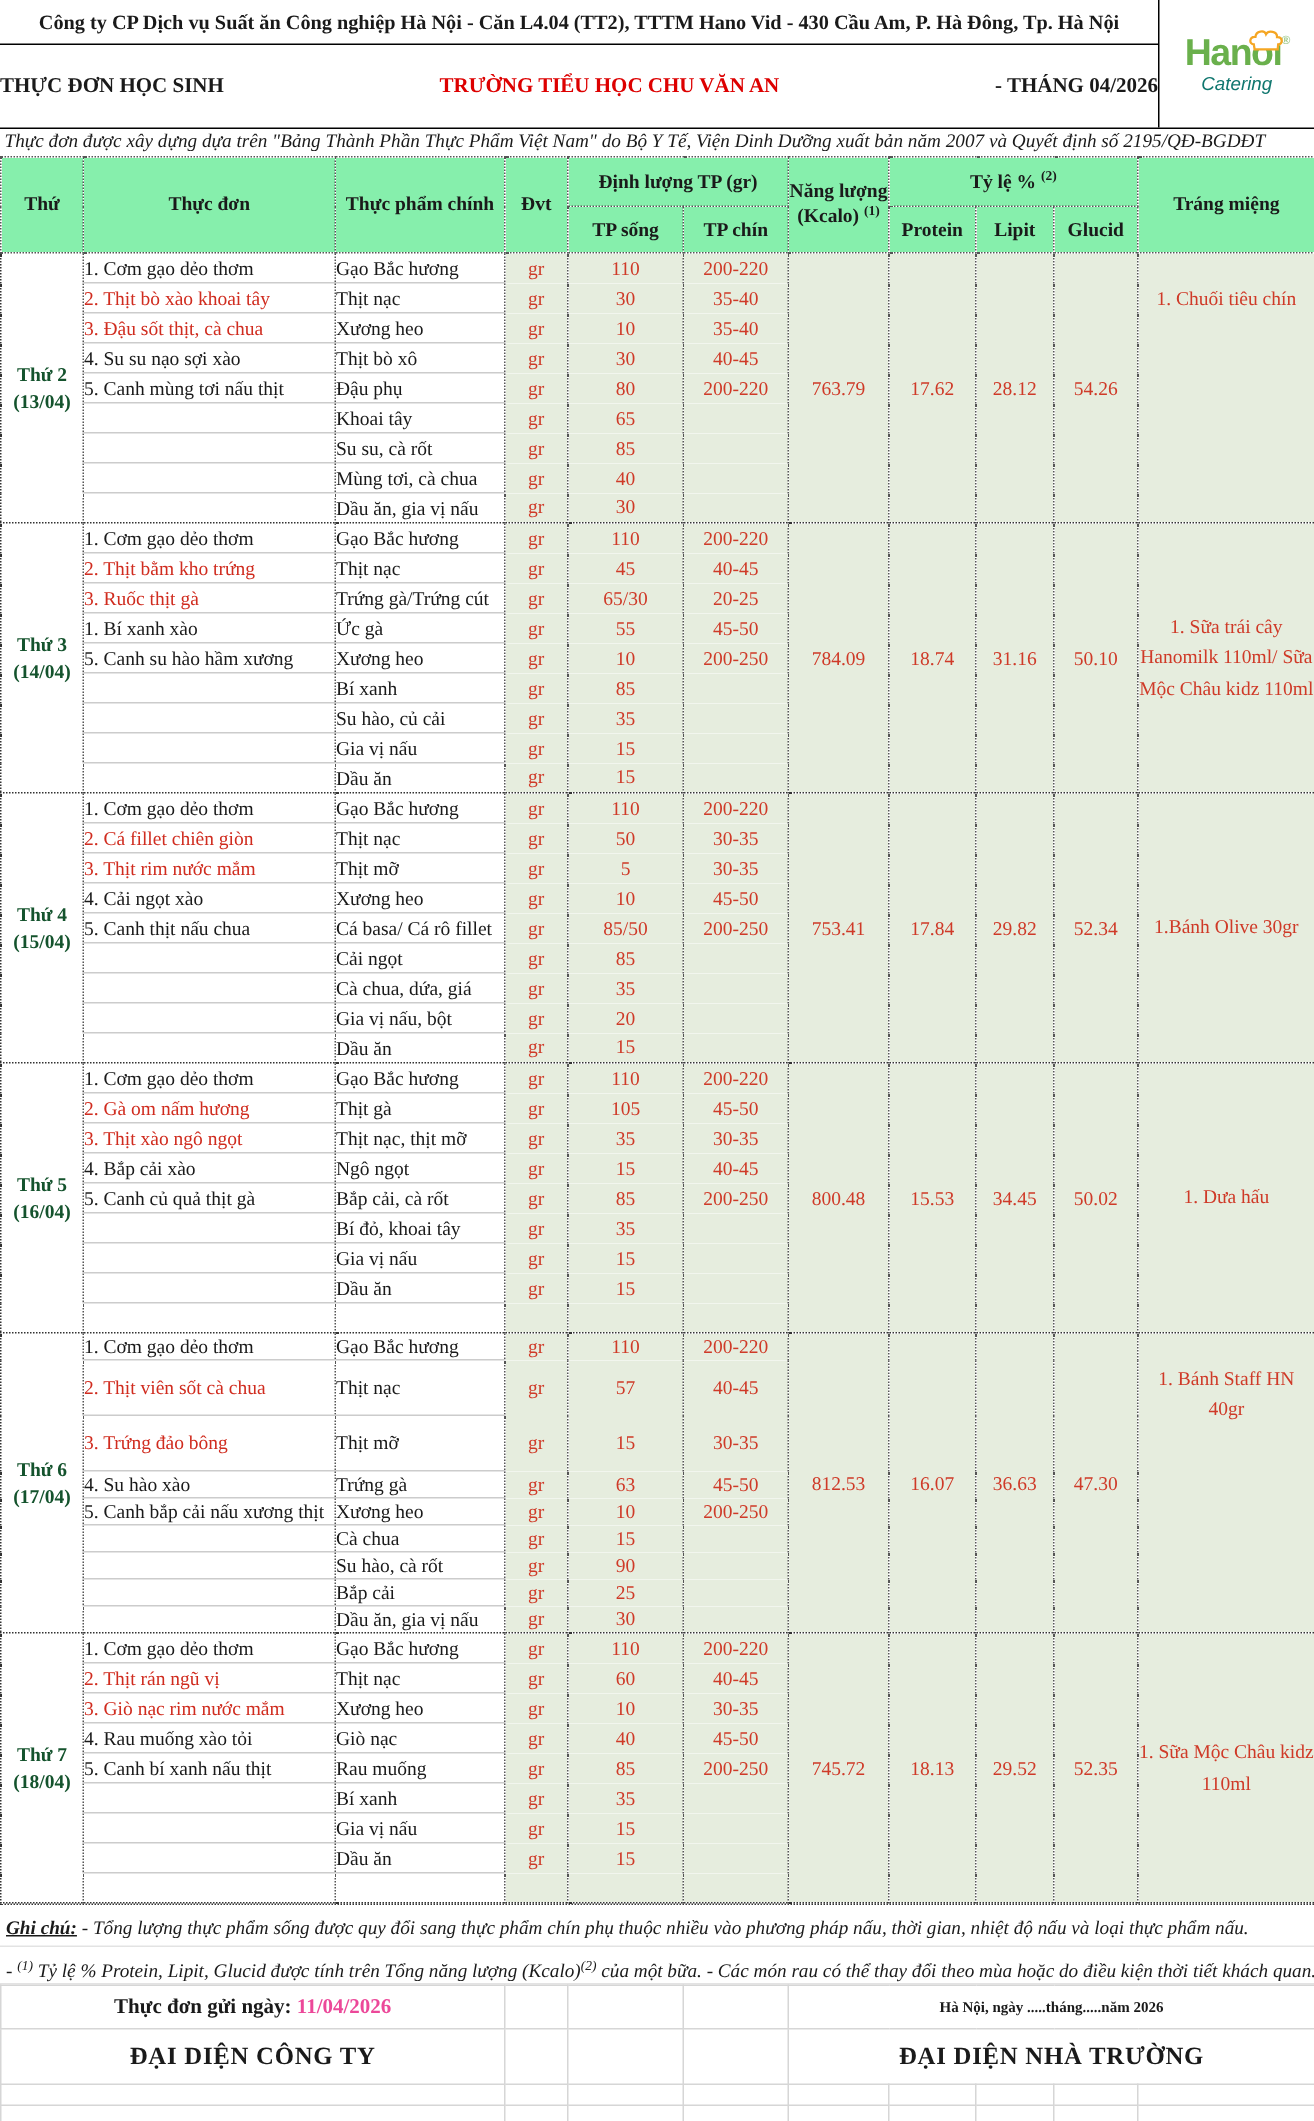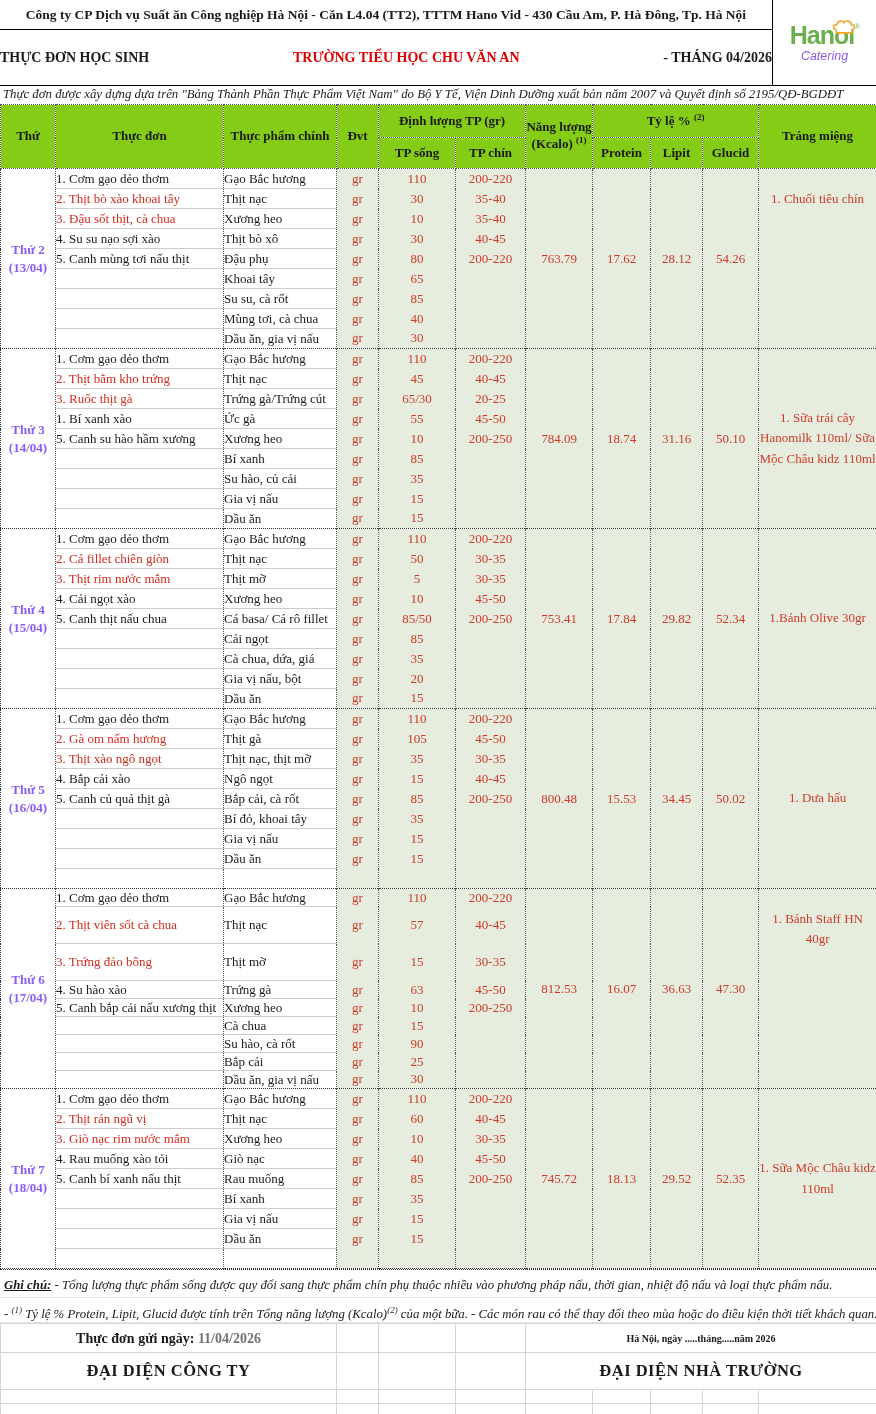--- a/index.html
+++ b/index.html
@@ -12,55 +12,55 @@
   
   .hdr { display:flex; border-bottom:1px solid #000; }
   .hdr-left { flex:1; border-right:1px solid #000; }
   .company { height:30px; line-height:30px; text-align:center; font-weight:bold; font-size:13.5px; border-bottom:1px solid #000; white-space:nowrap; overflow:hidden; }
   .titlebar { height:55px; display:flex; align-items:center; justify-content:space-between; font-weight:bold; font-size:14px; white-space:nowrap; }
   .titlebar .red-school { color:#dd0000; }
   .hdr-logo { width:103px; display:flex; flex-direction:column; align-items:center; justify-content:center; position:relative; }
   .logo-word { font-family:"Liberation Sans","DejaVu Sans",sans-serif; font-weight:bold; font-size:25px; color:#6ab04c; letter-spacing:-1px; line-height:1; position:relative; }
   .logo-word .rmark { font-size:8px; vertical-align:top; color:#9ec98a; }
   .logo-hat { position:absolute; top:-4px; right:2px; width:26px; height:18px; }
-  .logo-sub { font-family:"Liberation Sans","DejaVu Sans",sans-serif; font-size:12.5px; color:#8b5cf6; font-style:italic; margin-top:1px; }
+  .logo-sub { font-family:"Liberation Sans","DejaVu Sans",sans-serif; font-size:12.5px; color:#0f766e; font-style:italic; margin-top:1px; }
   .subtitle { height:18px; line-height:17px; font-style:italic; font-size:12.8px; white-space:nowrap; overflow:hidden; padding-left:3px; }
   
   table.menu { border-collapse:collapse; table-layout:fixed; width:876px; border:1.5px dotted #333; }
   table.menu th, table.menu td { overflow:hidden; padding:0; font-size:13px; }
-  thead th { border:1px dotted #555; font-weight:bold; text-align:center; font-size:13.5px; line-height:1.15; background:#84cc16; }
+  thead th { border:1px dotted #555; font-weight:bold; text-align:center; font-size:13.5px; line-height:1.15; background:#86efac; }
   thead tr.h1 { height:33px; } thead tr.h2 { height:31px; }
   thead { border-bottom:1.5px dotted #333; }
   tbody.day-block { border-top:1.5px dotted #333; }
   tbody.day-block tr { height:20px; }
   tbody.day-block tr.tall { height:37px;margin-left:28px; }
   tbody.b6 tr { height:18px; }
   tbody.b6 tr.tall { height:37px; }
-  .c-day { border-right:1px dotted #555; text-align:center; font-weight:bold; color:#8b5cf6; font-size:13.5px; line-height:1.35; vertical-align:middle; }
+  .c-day { border-right:1px dotted #555; text-align:center; font-weight:bold; color:#14532d; font-size:13.5px; line-height:1.35; vertical-align:middle; }
   .c-menu, .c-ing { border-left:1px dotted #555; border-right:1px dotted #555; border-bottom:1px solid #cccccc; padding:0 0 0 5px; white-space:nowrap; vertical-align:middle; }
   tbody tr:last-child .c-menu, tbody tr:last-child .c-ing { border-bottom:none; }
   .c-menu.red { color:#d02c1f; }
   .c-unit, .c-raw, .c-cooked, .c-energy, .c-pct, .c-dessert {
     background:#e6edde; text-align:center; color:#cf3a28;
     border-left:1px dotted #555; border-right:1px dotted #555; vertical-align:middle;
   }
   .c-energy, .c-pct { font-size:13.5px; }
   .c-dessert { padding:0 6px; line-height:1.55; }
   .c-dessert.top { vertical-align:top; padding-top:20px; }
   
   .notes { border-top:1.5px dotted #333; font-style:italic; font-size:12.8px; padding-top:3px; }
   .note-line { height:25px; line-height:25px; border-bottom:1px solid #e3e3e3; white-space:nowrap; overflow:hidden; padding-left:4px; }
   .note-label { font-weight:bold; text-decoration:underline; }
   table.ftable { border-collapse:collapse; table-layout:fixed; width:876px; }
   table.ftable td { border:1px solid #d6d6d6; overflow:hidden; text-align:center; vertical-align:middle; }
   tr.f-sent { height:29px; }
   tr.f-rep { height:37px; }
   tr.f-empty { height:14px; }
   .sent-label { font-weight:bold; font-size:14px; }
-  .sent-date { color:#737373; font-weight:bold; }
+  .sent-date { color:#ec4899; font-weight:bold; }
   .place-date { font-weight:bold; font-size:10px; }
   .rep { font-weight:bold; font-size:16.5px; letter-spacing:.5px; }
   sup { font-size:9px; }
 </style>
 </head>
 <body>
 
 <div class="hdr">
   <div class="hdr-left">
     <div class="company">Công ty CP Dịch vụ Suất ăn Công nghiệp Hà Nội - Căn L4.04 (TT2), TTTM Hano Vid - 430 Cầu Am, P. Hà Đông, Tp. Hà Nội</div>

